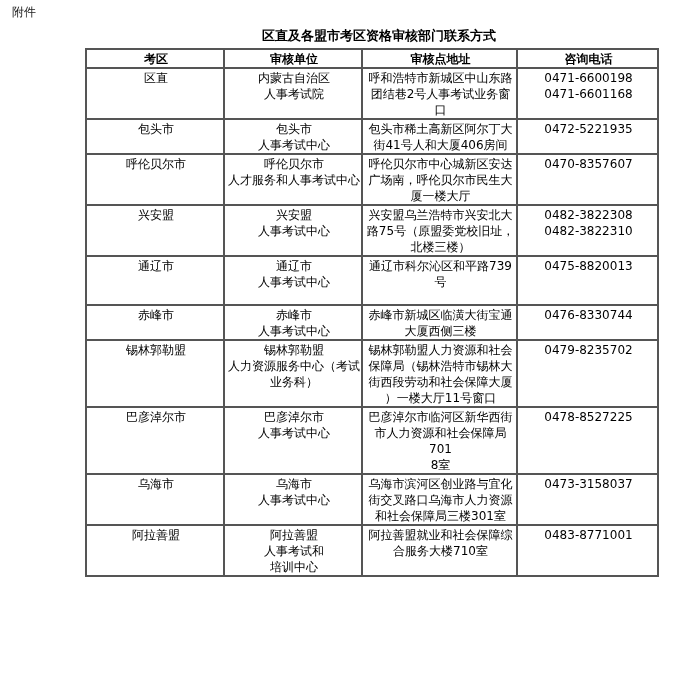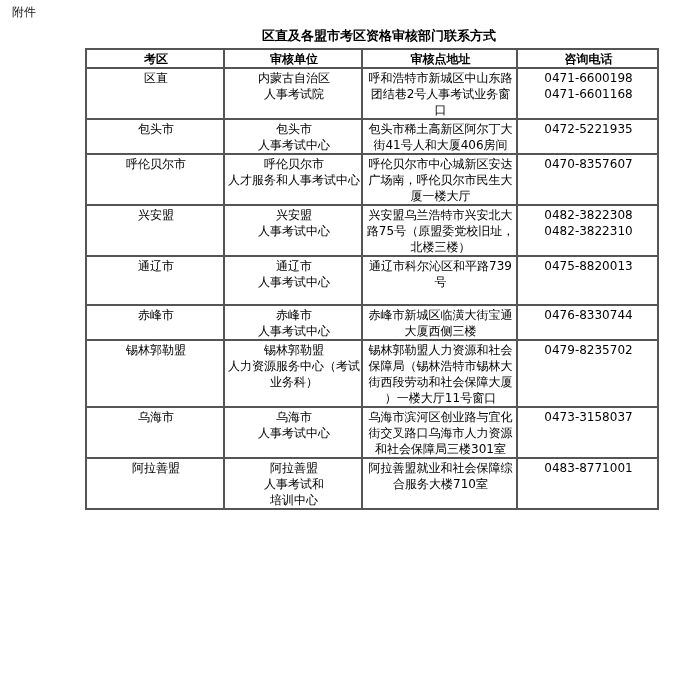--- a/index.html
+++ b/index.html
@@ -95,20 +95,29 @@
       <td>锡林郭勒盟
 人力资源服务中心（考试
 业务科）</td>
       <td>锡林郭勒盟人力资源和社会
 保障局（锡林浩特市锡林大
 街西段劳动和社会保障大厦
 ）一楼大厅11号窗口</td>
       <td>0479-8235702</td>
     </tr>
     <tr style="height:50px">
+      <td>巴彦淖尔市</td>
+      <td>巴彦淖尔市
+人事考试中心</td>
+      <td>巴彦淖尔市临河区新华西街
+市人力资源和社会保障局701
+8室</td>
+      <td>0478-8527225</td>
+    </tr>
+    <tr style="height:50px">
       <td>乌海市</td>
       <td>乌海市
 人事考试中心</td>
       <td>乌海市滨河区创业路与宜化
 街交叉路口乌海市人力资源
 和社会保障局三楼301室</td>
       <td>0473-3158037</td>
     </tr>
     <tr style="height:49px">
       <td>阿拉善盟</td>

